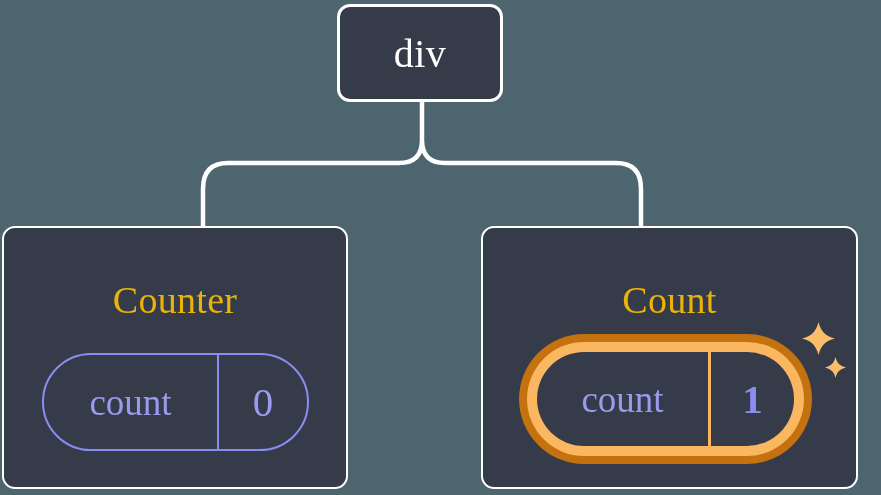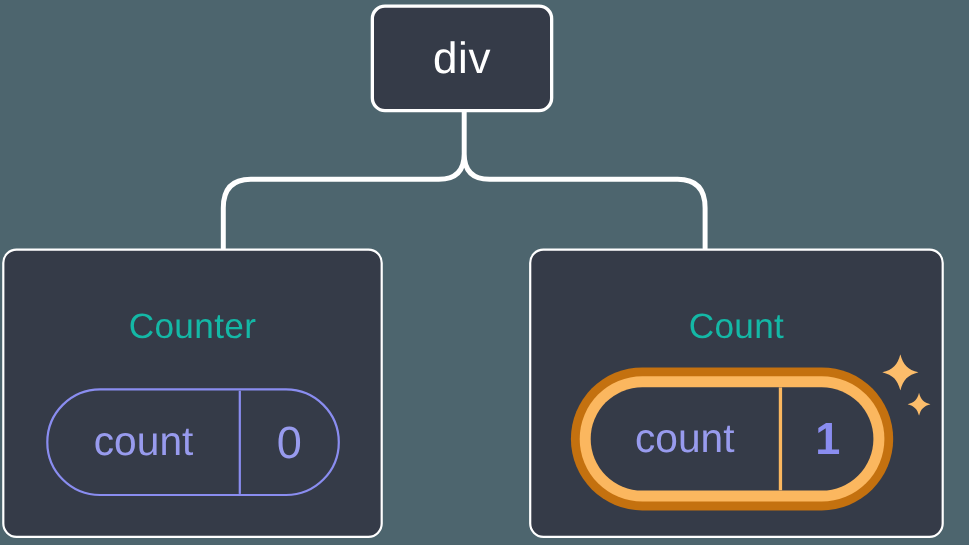--- a/index.html
+++ b/index.html
@@ -1,37 +1,37 @@
 <!DOCTYPE html>
 <html><head>
 <meta charset="utf-8">
 <style>
   html,body{margin:0;padding:0;background:#4d656e;}
   .canvas{
     position:relative;width:881px;height:495px;overflow:hidden;
     background:#4d656e;
-    font-family:Liberation Sans, sans-serif;
+    font-family:Liberation Serif, serif;
   }
   .connectors{position:absolute;left:0;top:0;}
   .node{
     position:absolute;display:flex;align-items:center;justify-content:center;
     background:#353b48;border:3px solid #ffffff;border-radius:13px;
     box-sizing:border-box;
   }
   .root-node{left:337px;top:4px;width:166px;height:98px;}
   .root-label{color:#ffffff;font-size:40px;font-weight:400;letter-spacing:.5px;}
   .card{
     position:absolute;background:#353b48;border:2.5px solid #ffffff;border-radius:13px;
     box-sizing:border-box;
   }
   .card-left{left:2px;top:226px;width:346px;height:263px;}
   .card-right{left:481px;top:226px;width:377px;height:263px;}
   .card-title{
     position:absolute;top:50px;left:0;right:0;text-align:center;
-    color:#14b8a6;font-size:32px;font-weight:500;letter-spacing:.3px;
+    color:#eab308;font-size:38px;font-weight:500;letter-spacing:.3px;
   }
   
   .pill{
     position:absolute;left:38px;top:125px;width:267px;height:98px;
     border:2px solid #8a8df0;border-radius:49px;box-sizing:border-box;
     display:flex;overflow:hidden;
   }
   .pill .seg-key{
     width:175px;border-right:2px solid #8a8df0;box-sizing:border-box;
     display:flex;align-items:center;justify-content:center;

